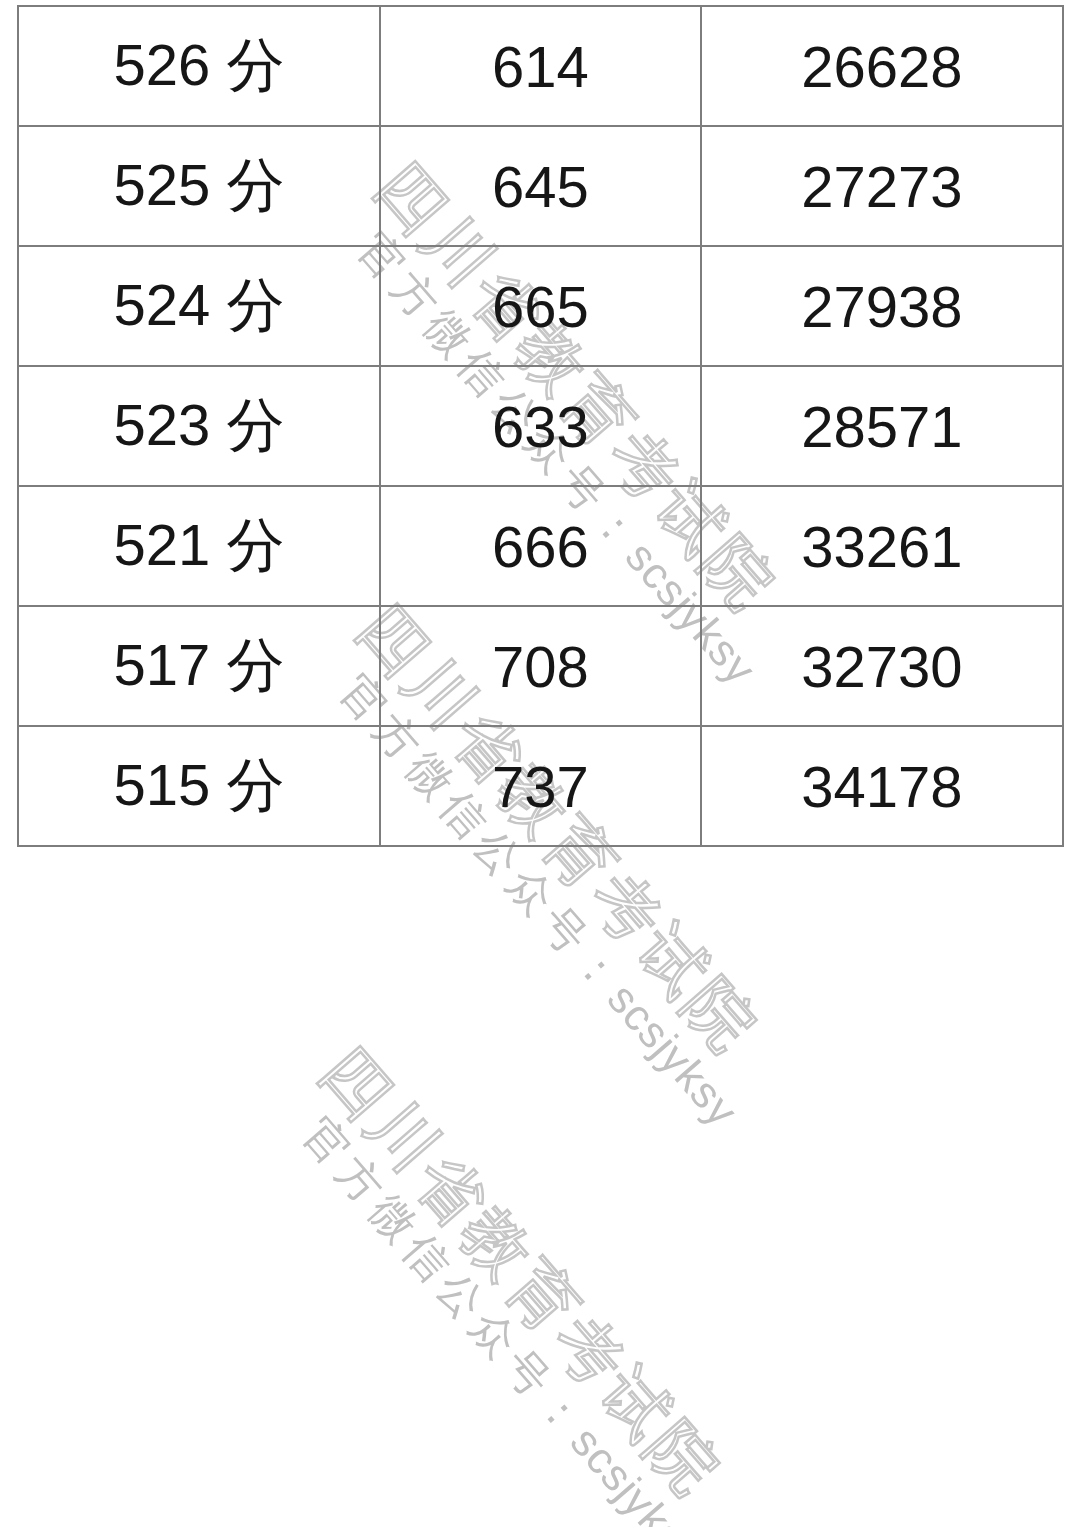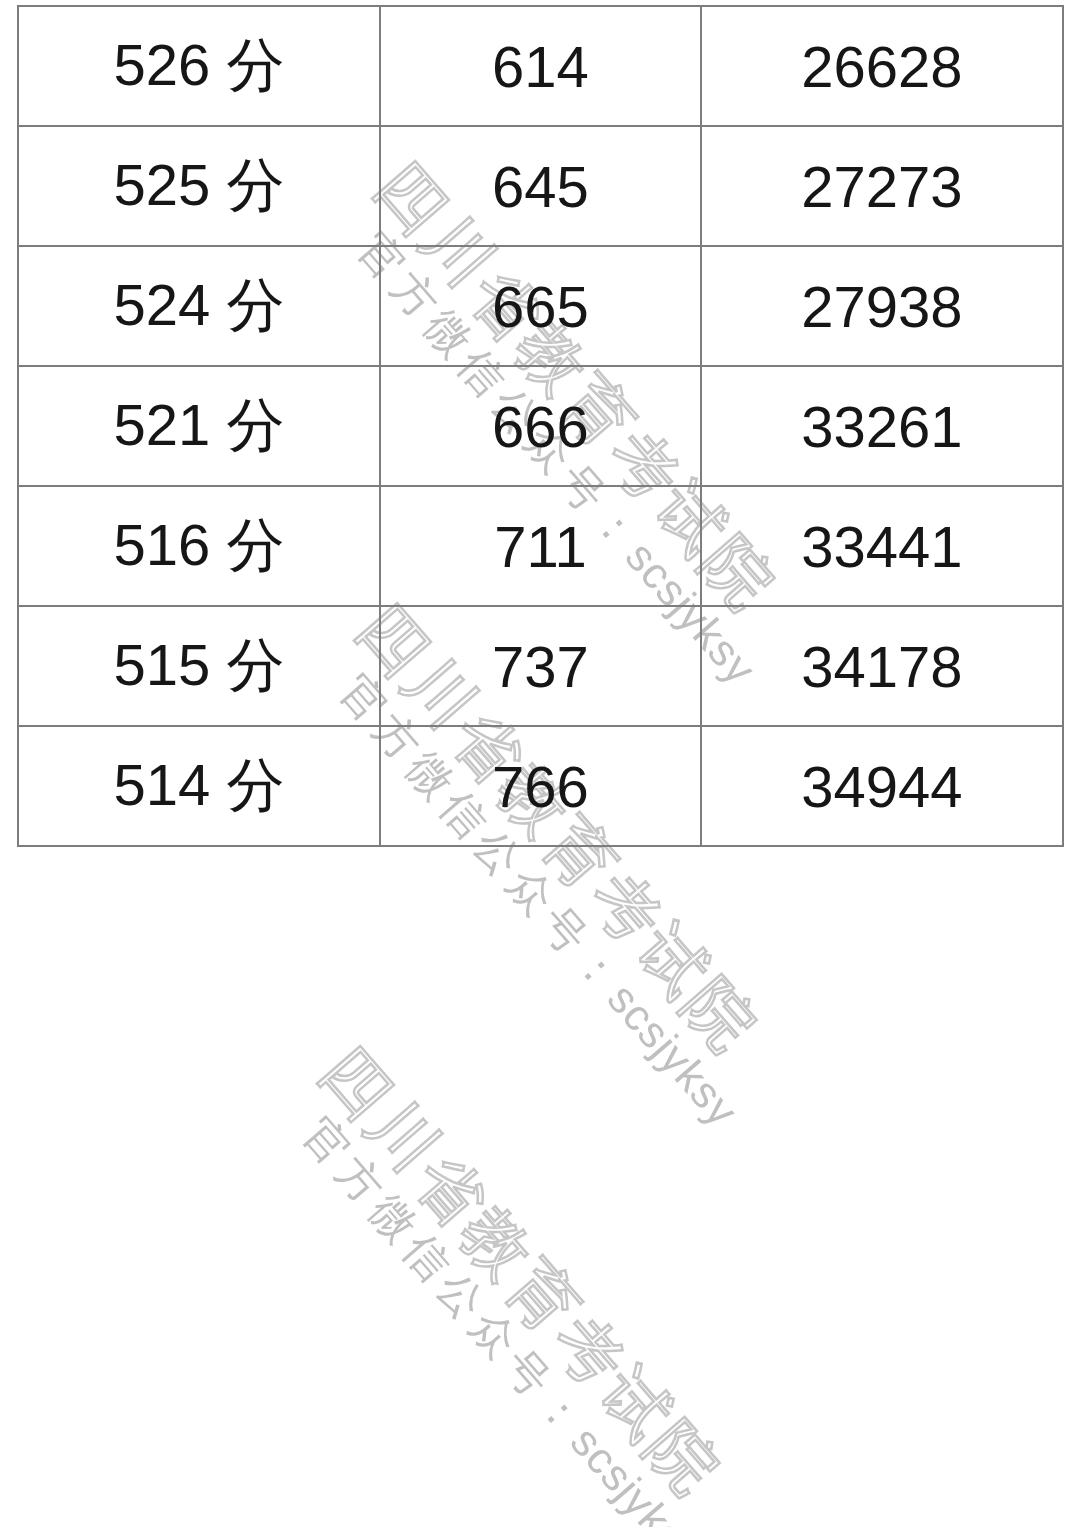--- a/index.html
+++ b/index.html
@@ -93,49 +93,49 @@
       <td>645</td>
       <td>27273</td>
     </tr>
 
     <tr>
       <td>524 分</td>
       <td>665</td>
       <td>27938</td>
     </tr>
 
+    <tr>
+      <td>523 分</td>
+      <td>633</td>
+      <td>28571</td>
+    </tr>
 
 
     <tr>
       <td>521 分</td>
       <td>666</td>
       <td>33261</td>
     </tr>
 
 
 
 
+    <tr>
+      <td>517 分</td>
+      <td>708</td>
+      <td>32730</td>
+    </tr>
 
-    <tr>
-      <td>516 分</td>
-      <td>711</td>
-      <td>33441</td>
-    </tr>
 
     <tr>
       <td>515 分</td>
       <td>737</td>
       <td>34178</td>
     </tr>
 
-    <tr>
-      <td>514 分</td>
-      <td>766</td>
-      <td>34944</td>
-    </tr>
   </tbody>
   </table>
 
   <div class="watermark wm-1">
     <div class="wm-main">四川省教育考试院</div>
     <div class="wm-sub"><span>官方微信公众号：</span><span class="account">scsjyksy</span></div>
   </div>
 
   <div class="watermark wm-2">
     <div class="wm-main">四川省教育考试院</div>

